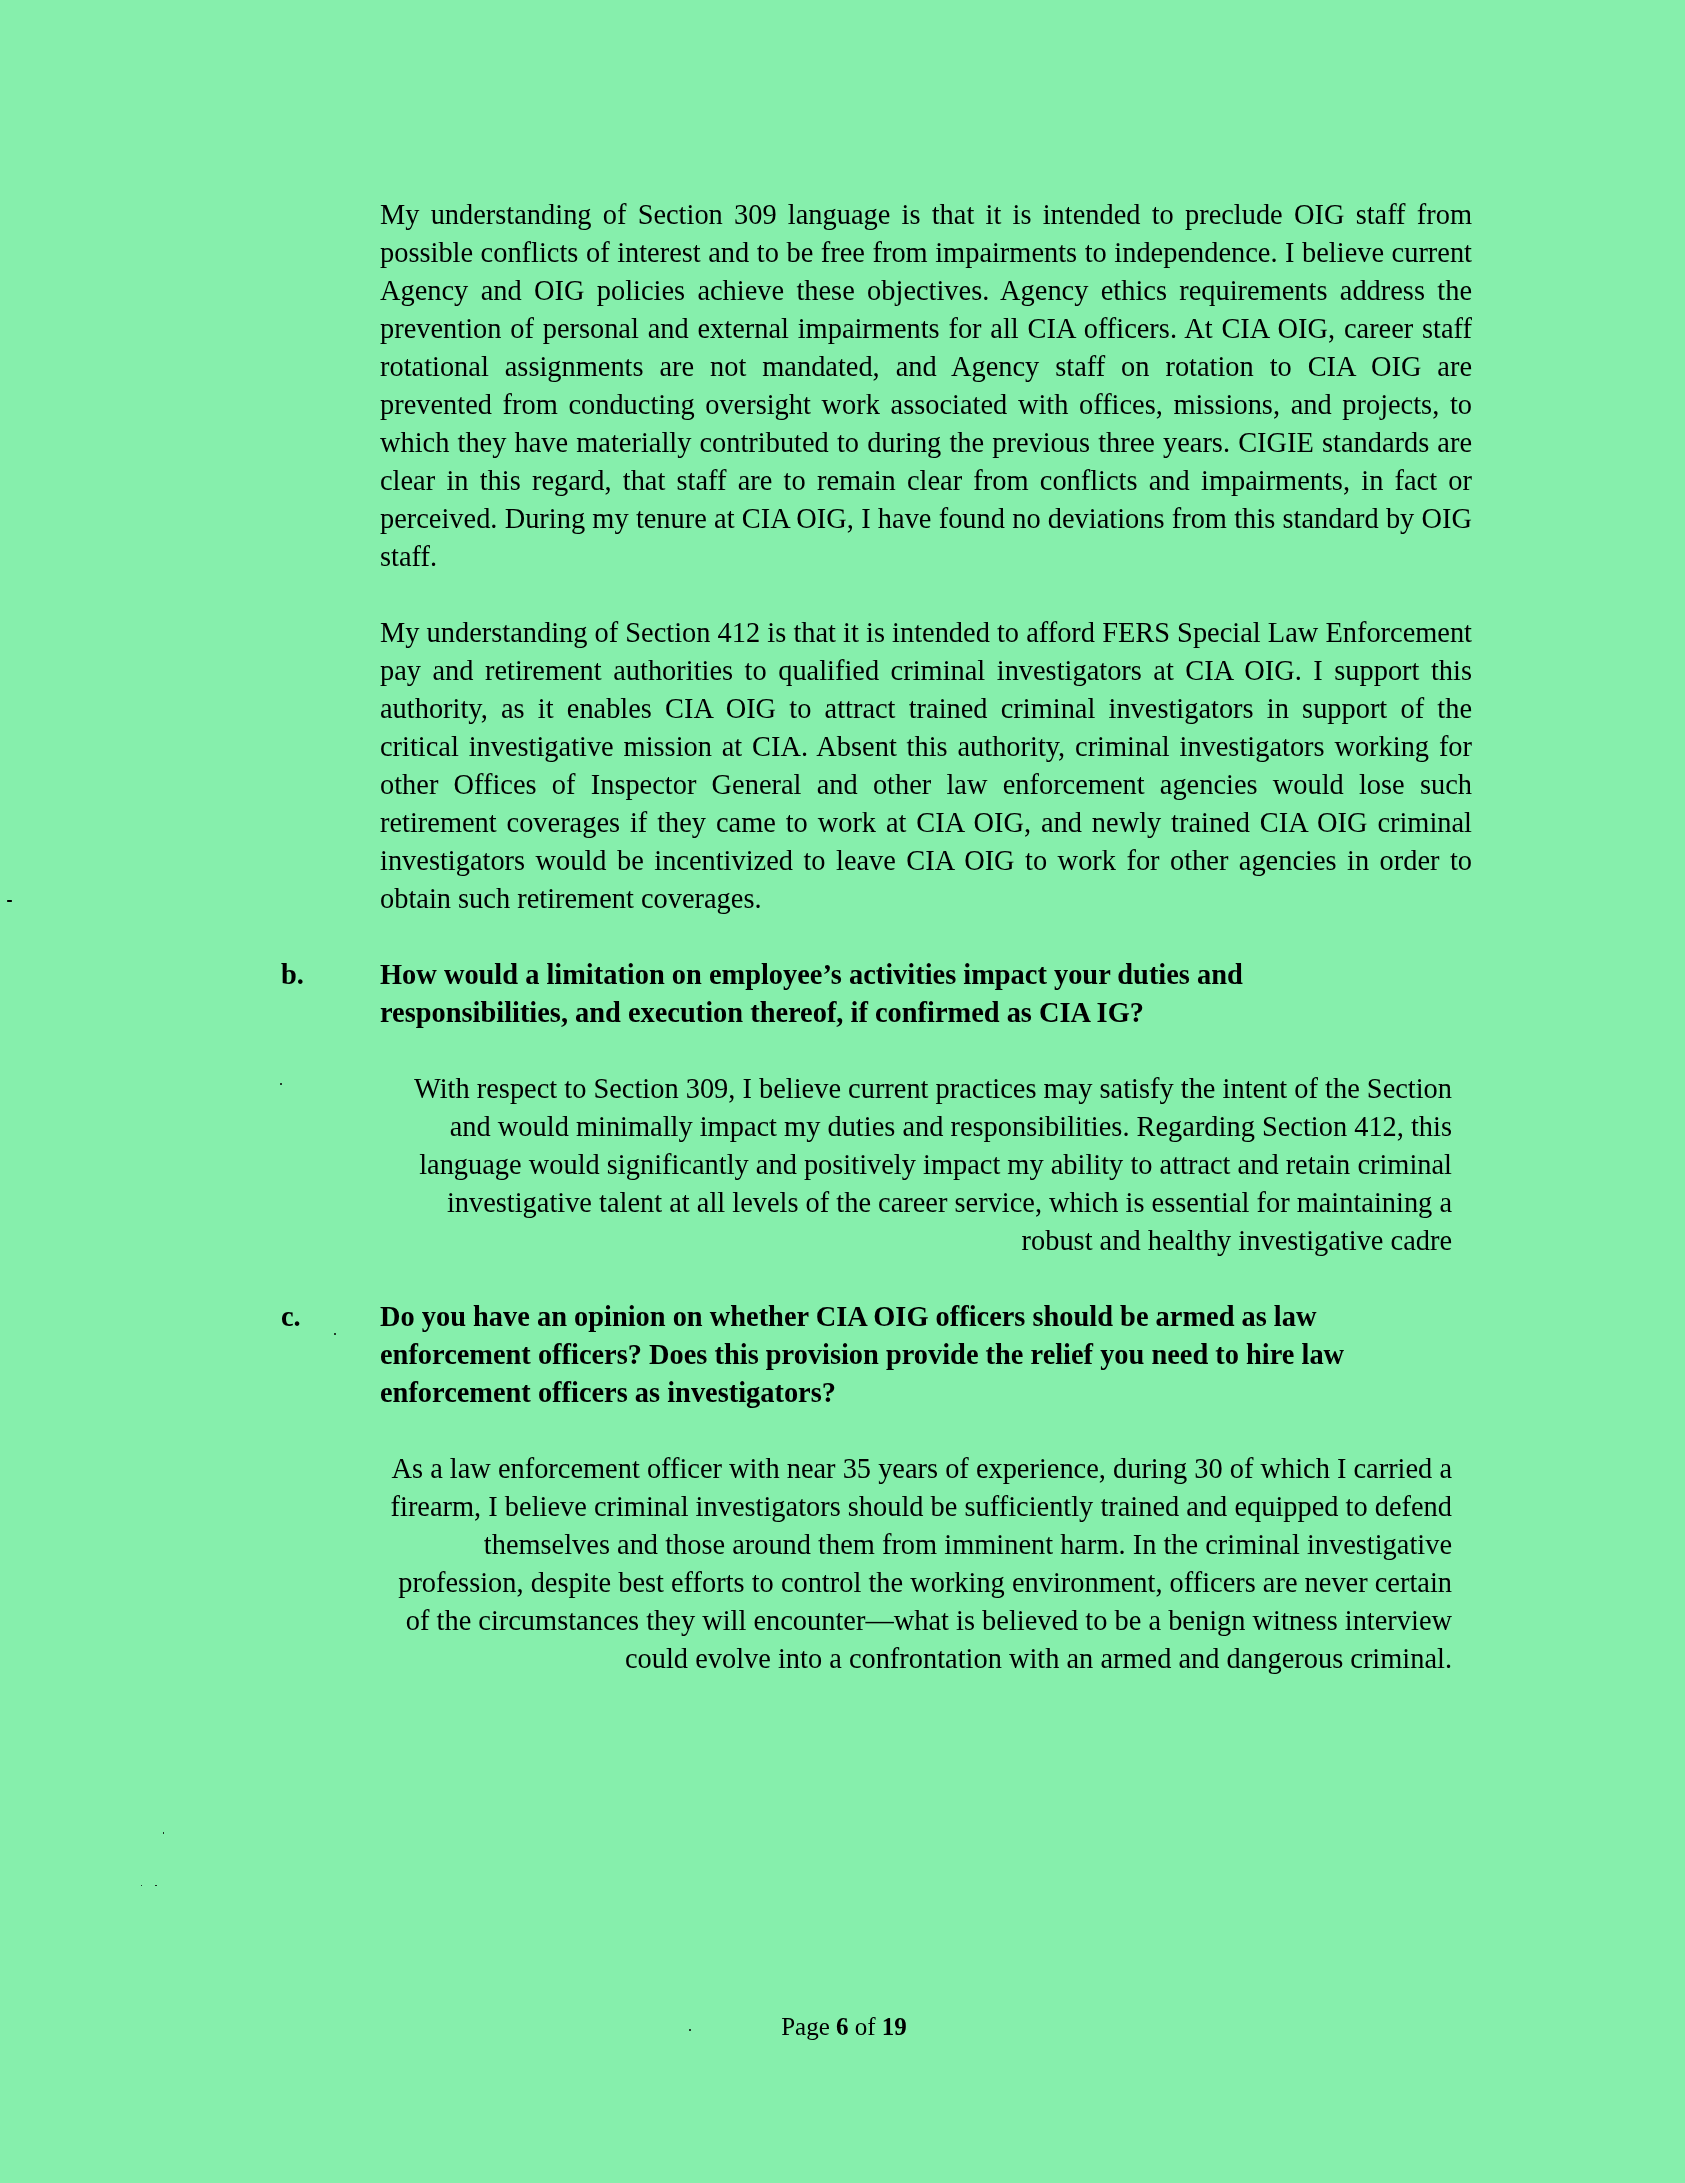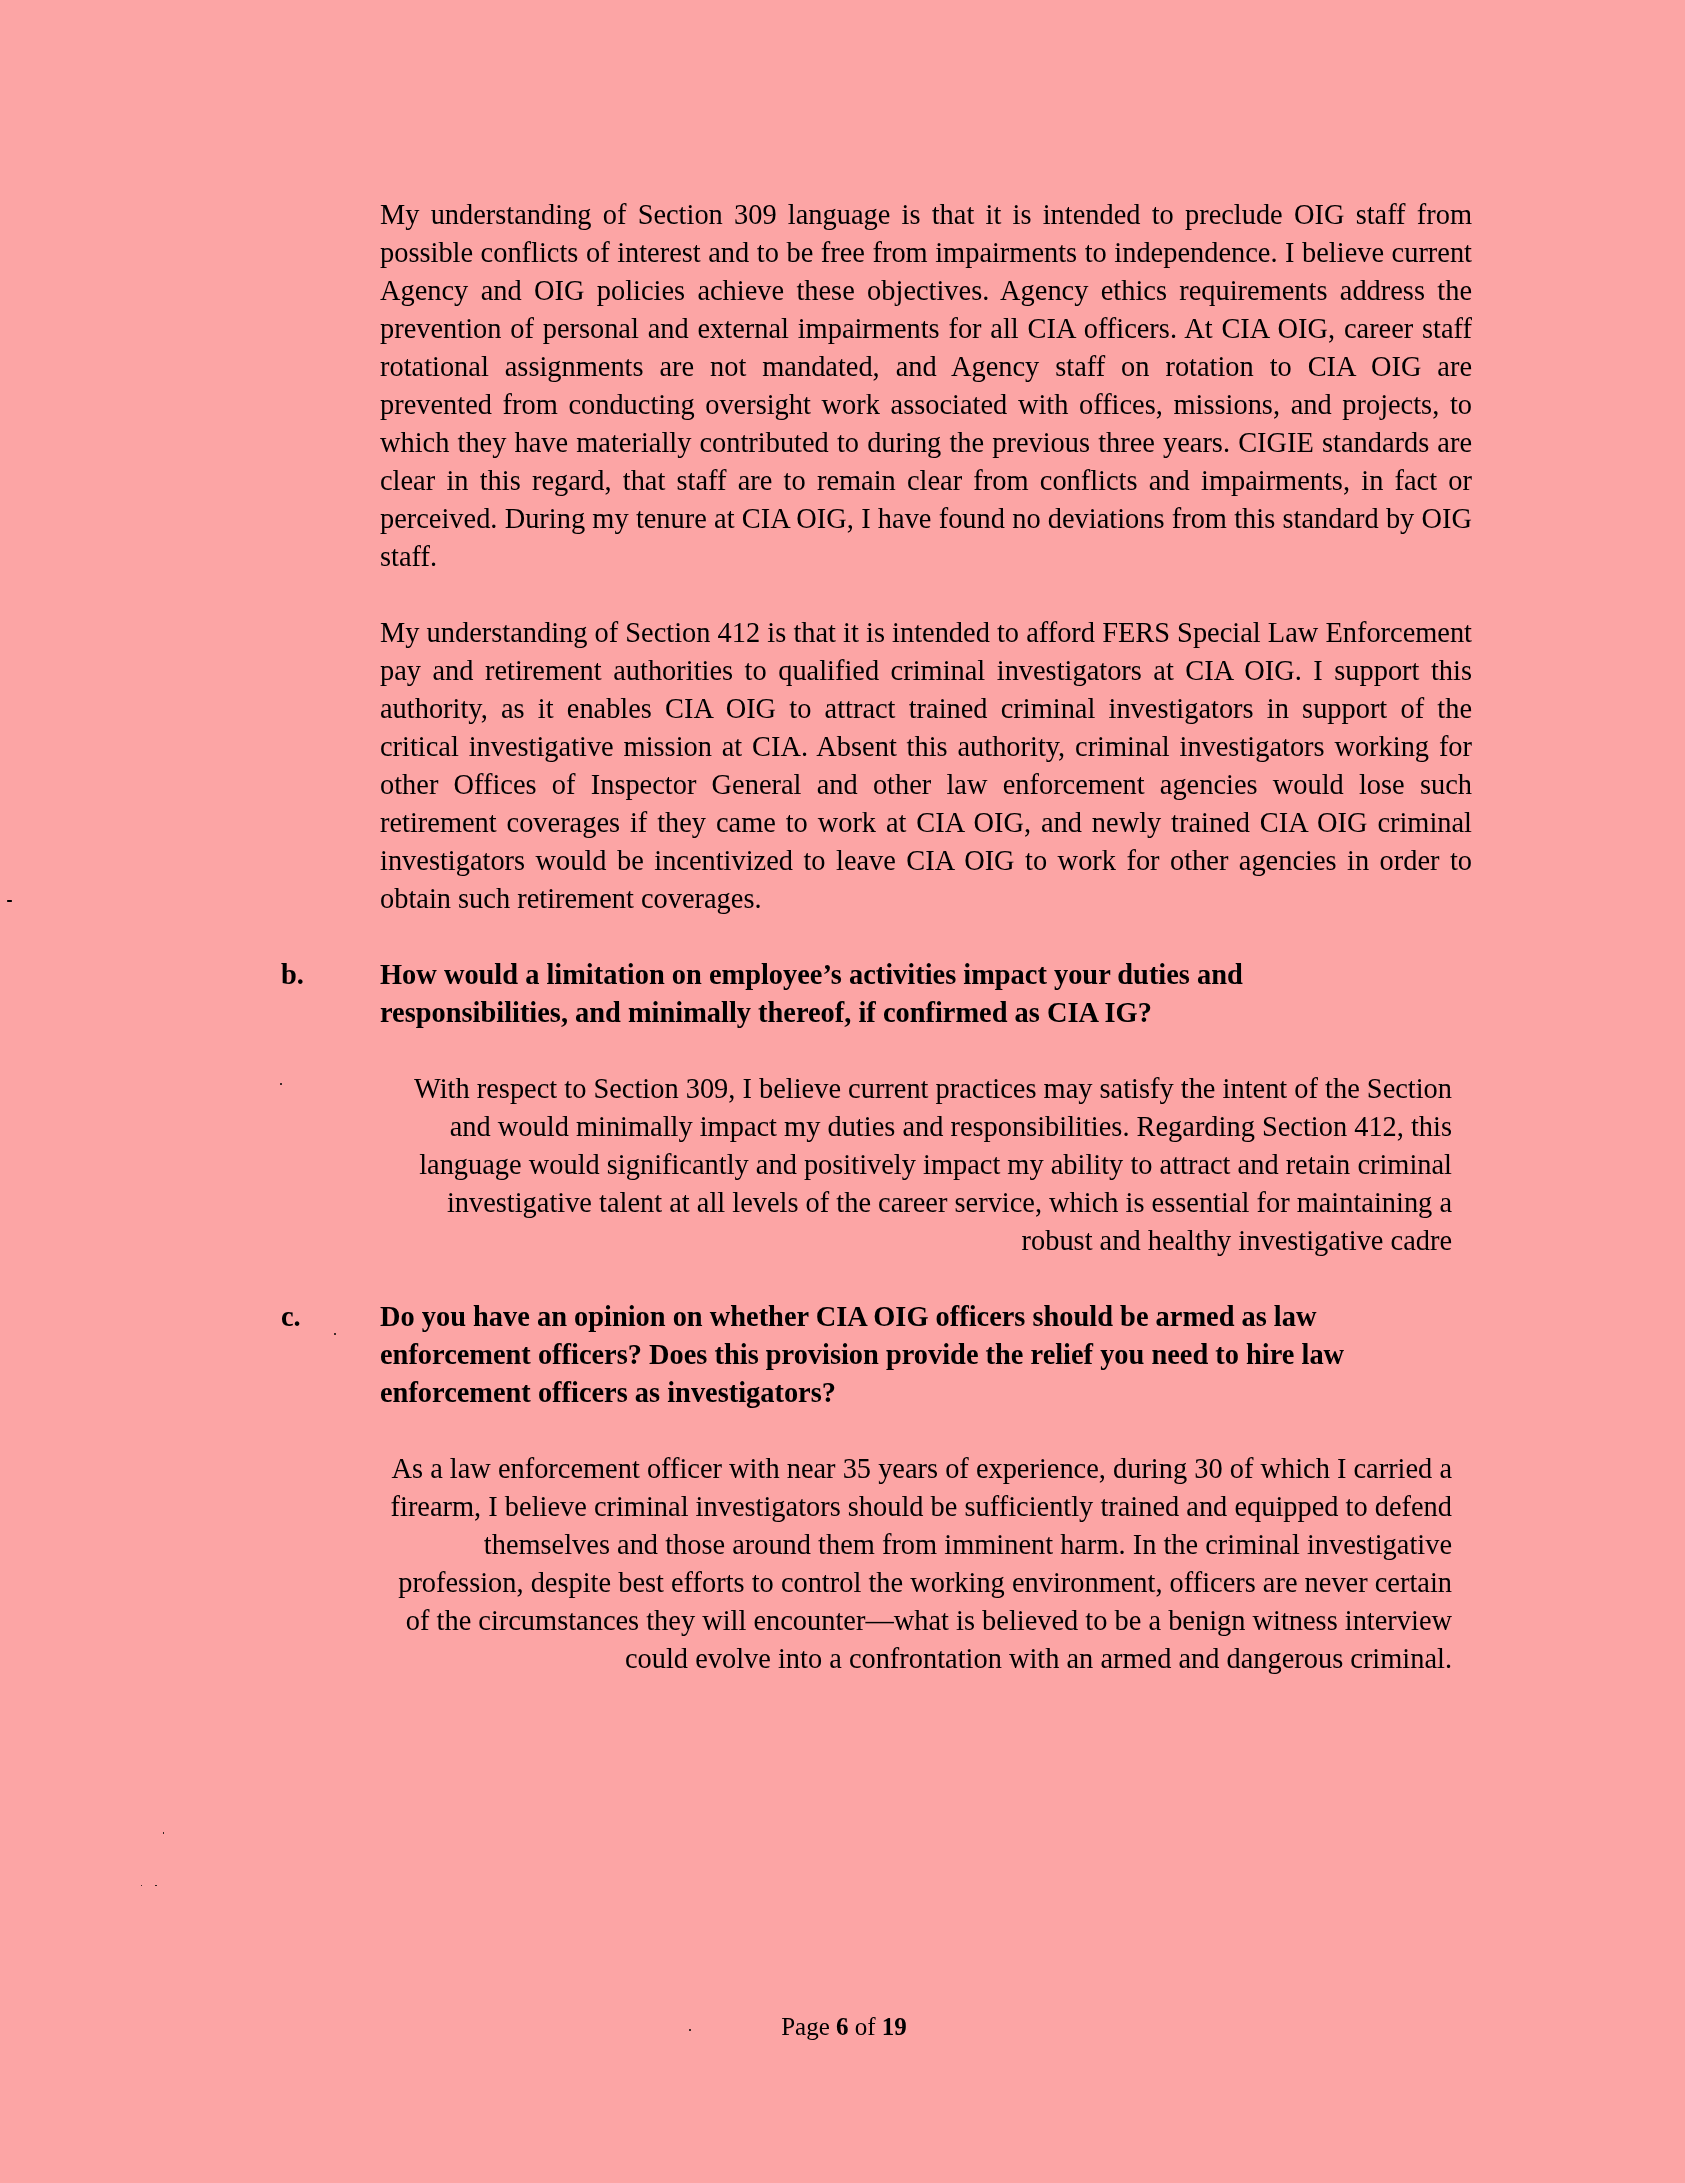--- a/index.html
+++ b/index.html
@@ -14,21 +14,21 @@
       overflow: hidden;
       font-family: "Liberation Serif", "DejaVu Serif", serif;
       color: #000000;
     }
     .page {
       position: absolute;
       left: 0;
       top: 0;
       width: 1686px;
       height: 2183px;
-      background: #fca5a5;
+      background: #86efac;
     }
     .content {
       position: absolute;
       left: 380px;
       top: 196px;
       width: 1092px;
       font-size: 28.4px;
       line-height: 38px;
     }
     .para {
@@ -78,21 +78,21 @@
 <div class="page">
 
   <div class="content">
 
     <p class="para justify">My understanding of Section 309 language is that it is intended to preclude OIG staff from possible conflicts of interest and to be free from impairments to independence.  I believe current Agency and OIG policies achieve these objectives.  Agency ethics requirements address the prevention of personal and external impairments for all CIA officers.  At CIA OIG, career staff rotational assignments are not mandated, and Agency staff on rotation to CIA OIG are prevented from conducting oversight work associated with offices, missions, and projects, to which they have materially contributed to during the previous three years.  CIGIE standards are clear in this regard, that staff are to remain clear from conflicts and impairments, in fact or perceived.  During my tenure at CIA OIG, I have found no deviations from this standard by OIG staff.</p>
 
     <p class="para justify">My understanding of Section 412 is that it is intended to afford FERS Special Law Enforcement pay and retirement authorities to qualified criminal investigators at CIA OIG.  I support this authority, as it enables CIA OIG to attract trained criminal investigators in support of the critical investigative mission at CIA.  Absent this authority, criminal investigators working for other Offices of Inspector General and other law enforcement agencies would lose such retirement coverages if they came to work at CIA OIG, and newly trained CIA OIG criminal investigators would be incentivized to leave CIA OIG to work for other agencies in order to obtain such retirement coverages.</p>
 
     <div class="question">
       <span class="marker">b.</span>
-      <span>How would a limitation on employee’s activities impact your duties and responsibilities, and minimally thereof, if confirmed as CIA IG?</span>
+      <span>How would a limitation on employee’s activities impact your duties and responsibilities, and execution thereof, if confirmed as CIA IG?</span>
     </div>
 
     <p class="para ragged">With respect to Section 309, I believe current practices may satisfy the intent of the Section and would minimally impact my duties and responsibilities. Regarding Section 412, this language would significantly and positively impact my ability to attract and retain criminal investigative talent at all levels of the career service, which is essential for maintaining a robust and healthy investigative cadre</p>
 
     <div class="question">
       <span class="marker">c.</span>
       <span>Do you have an opinion on whether CIA OIG officers should be armed as law enforcement officers?  Does this provision provide the relief you need to hire law enforcement officers as investigators?</span>
     </div>
 
 

